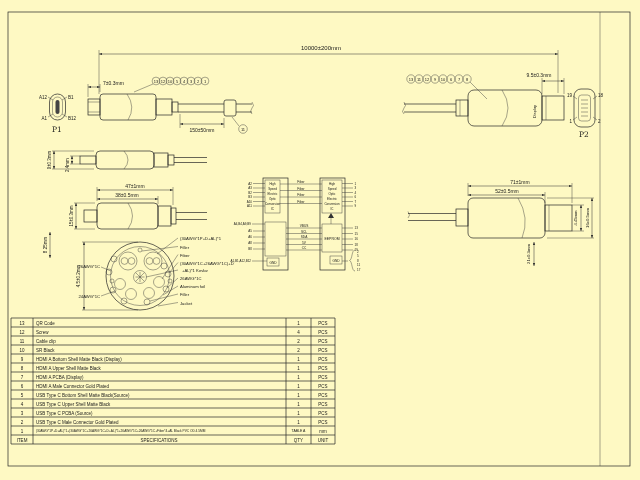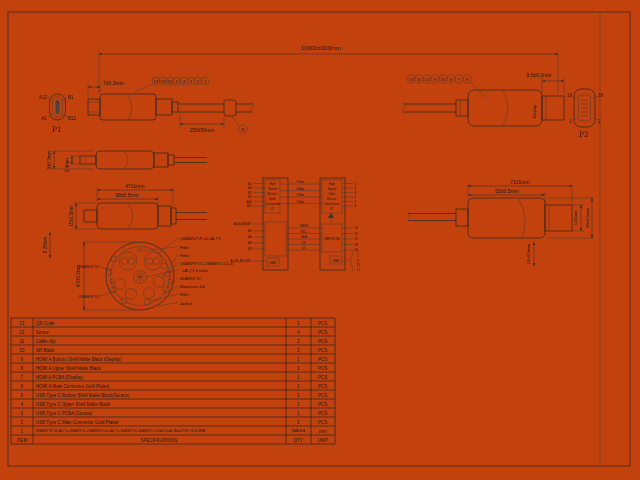--- a/index.html
+++ b/index.html
@@ -1,16 +1,16 @@
 <!DOCTYPE html>
 <html><head>
 <meta charset="utf-8">
 <style>
   html,body{margin:0;padding:0;background:#ffffff;}
-  .page{width:640px;height:480px;position:relative;background:#c2410c;}
+  .page{width:640px;height:480px;position:relative;background:#fef9c3;}
   svg text{font-family:"Liberation Sans",sans-serif;fill:#1a1a1a;}
   .t3{font-size:3px}.t32{font-size:3.2px}.t35{font-size:3.5px}
   .t4{font-size:4px}.t42{font-size:4.2px}.t45{font-size:4.5px}
   .t5{font-size:5px}.t6{font-size:6px}
   .serif{font-family:"DejaVu Serif",serif;font-size:7.5px}
   .ln{fill:none;stroke:#262626;stroke-width:.7}
   .lnt{fill:none;stroke:#3a3a3a;stroke-width:.45}
   .dim{fill:none;stroke:#2c2c2c;stroke-width:.5}
   .mid{text-anchor:middle}.end{text-anchor:end}
 </style>

